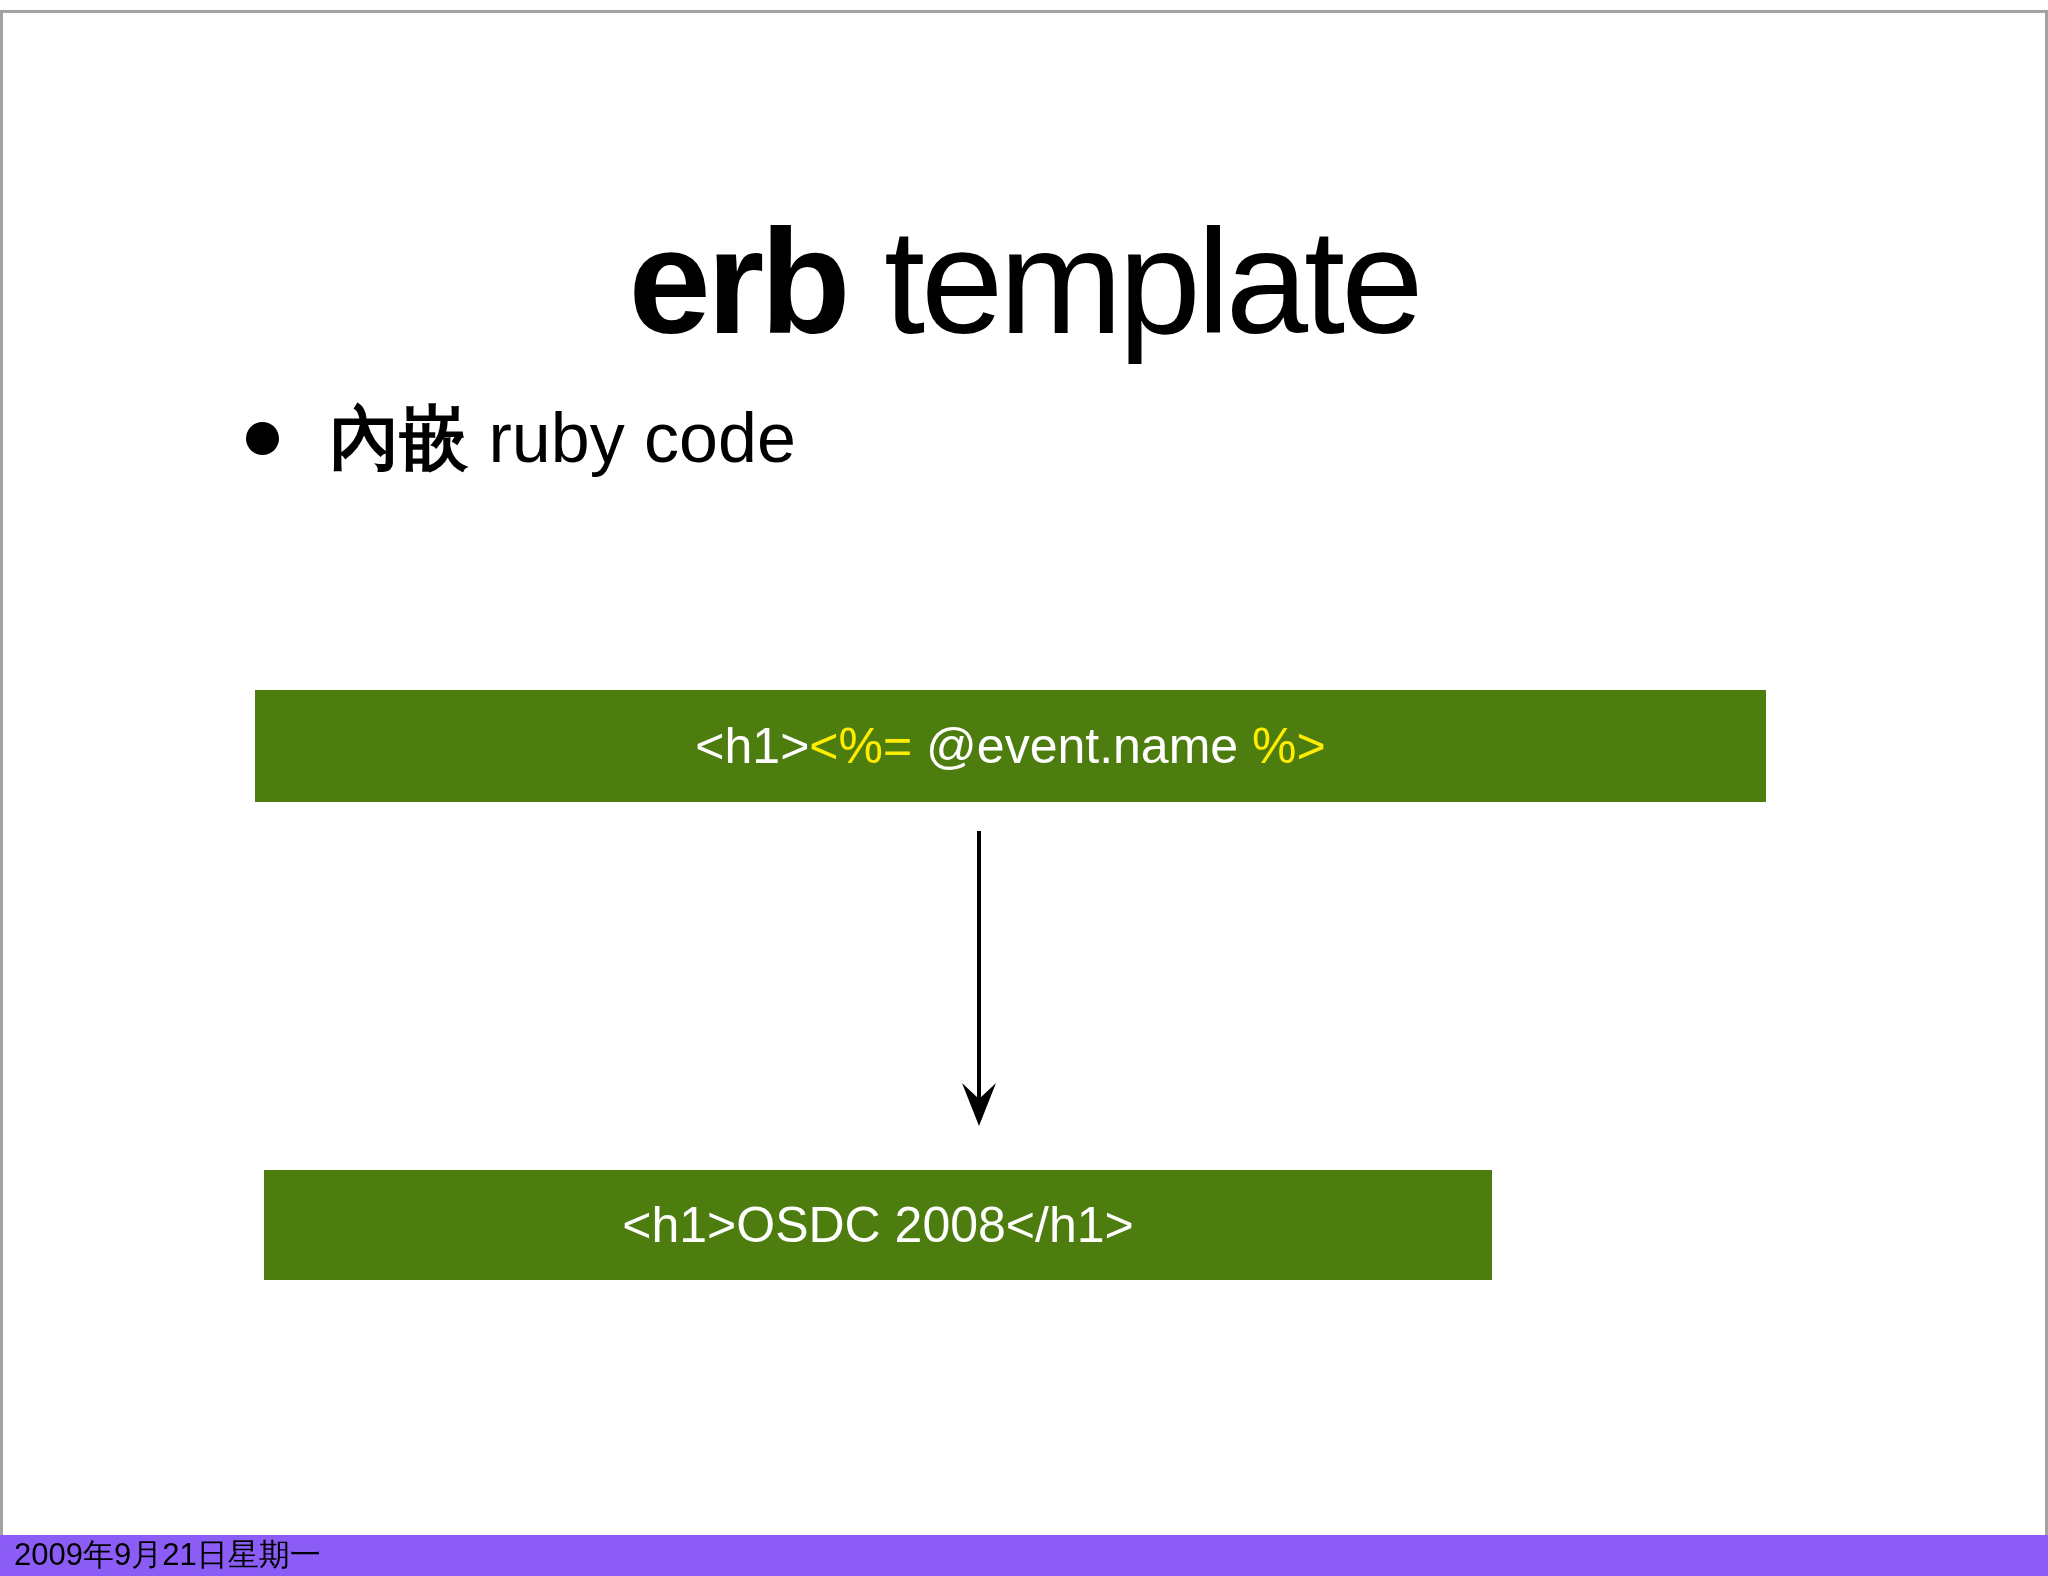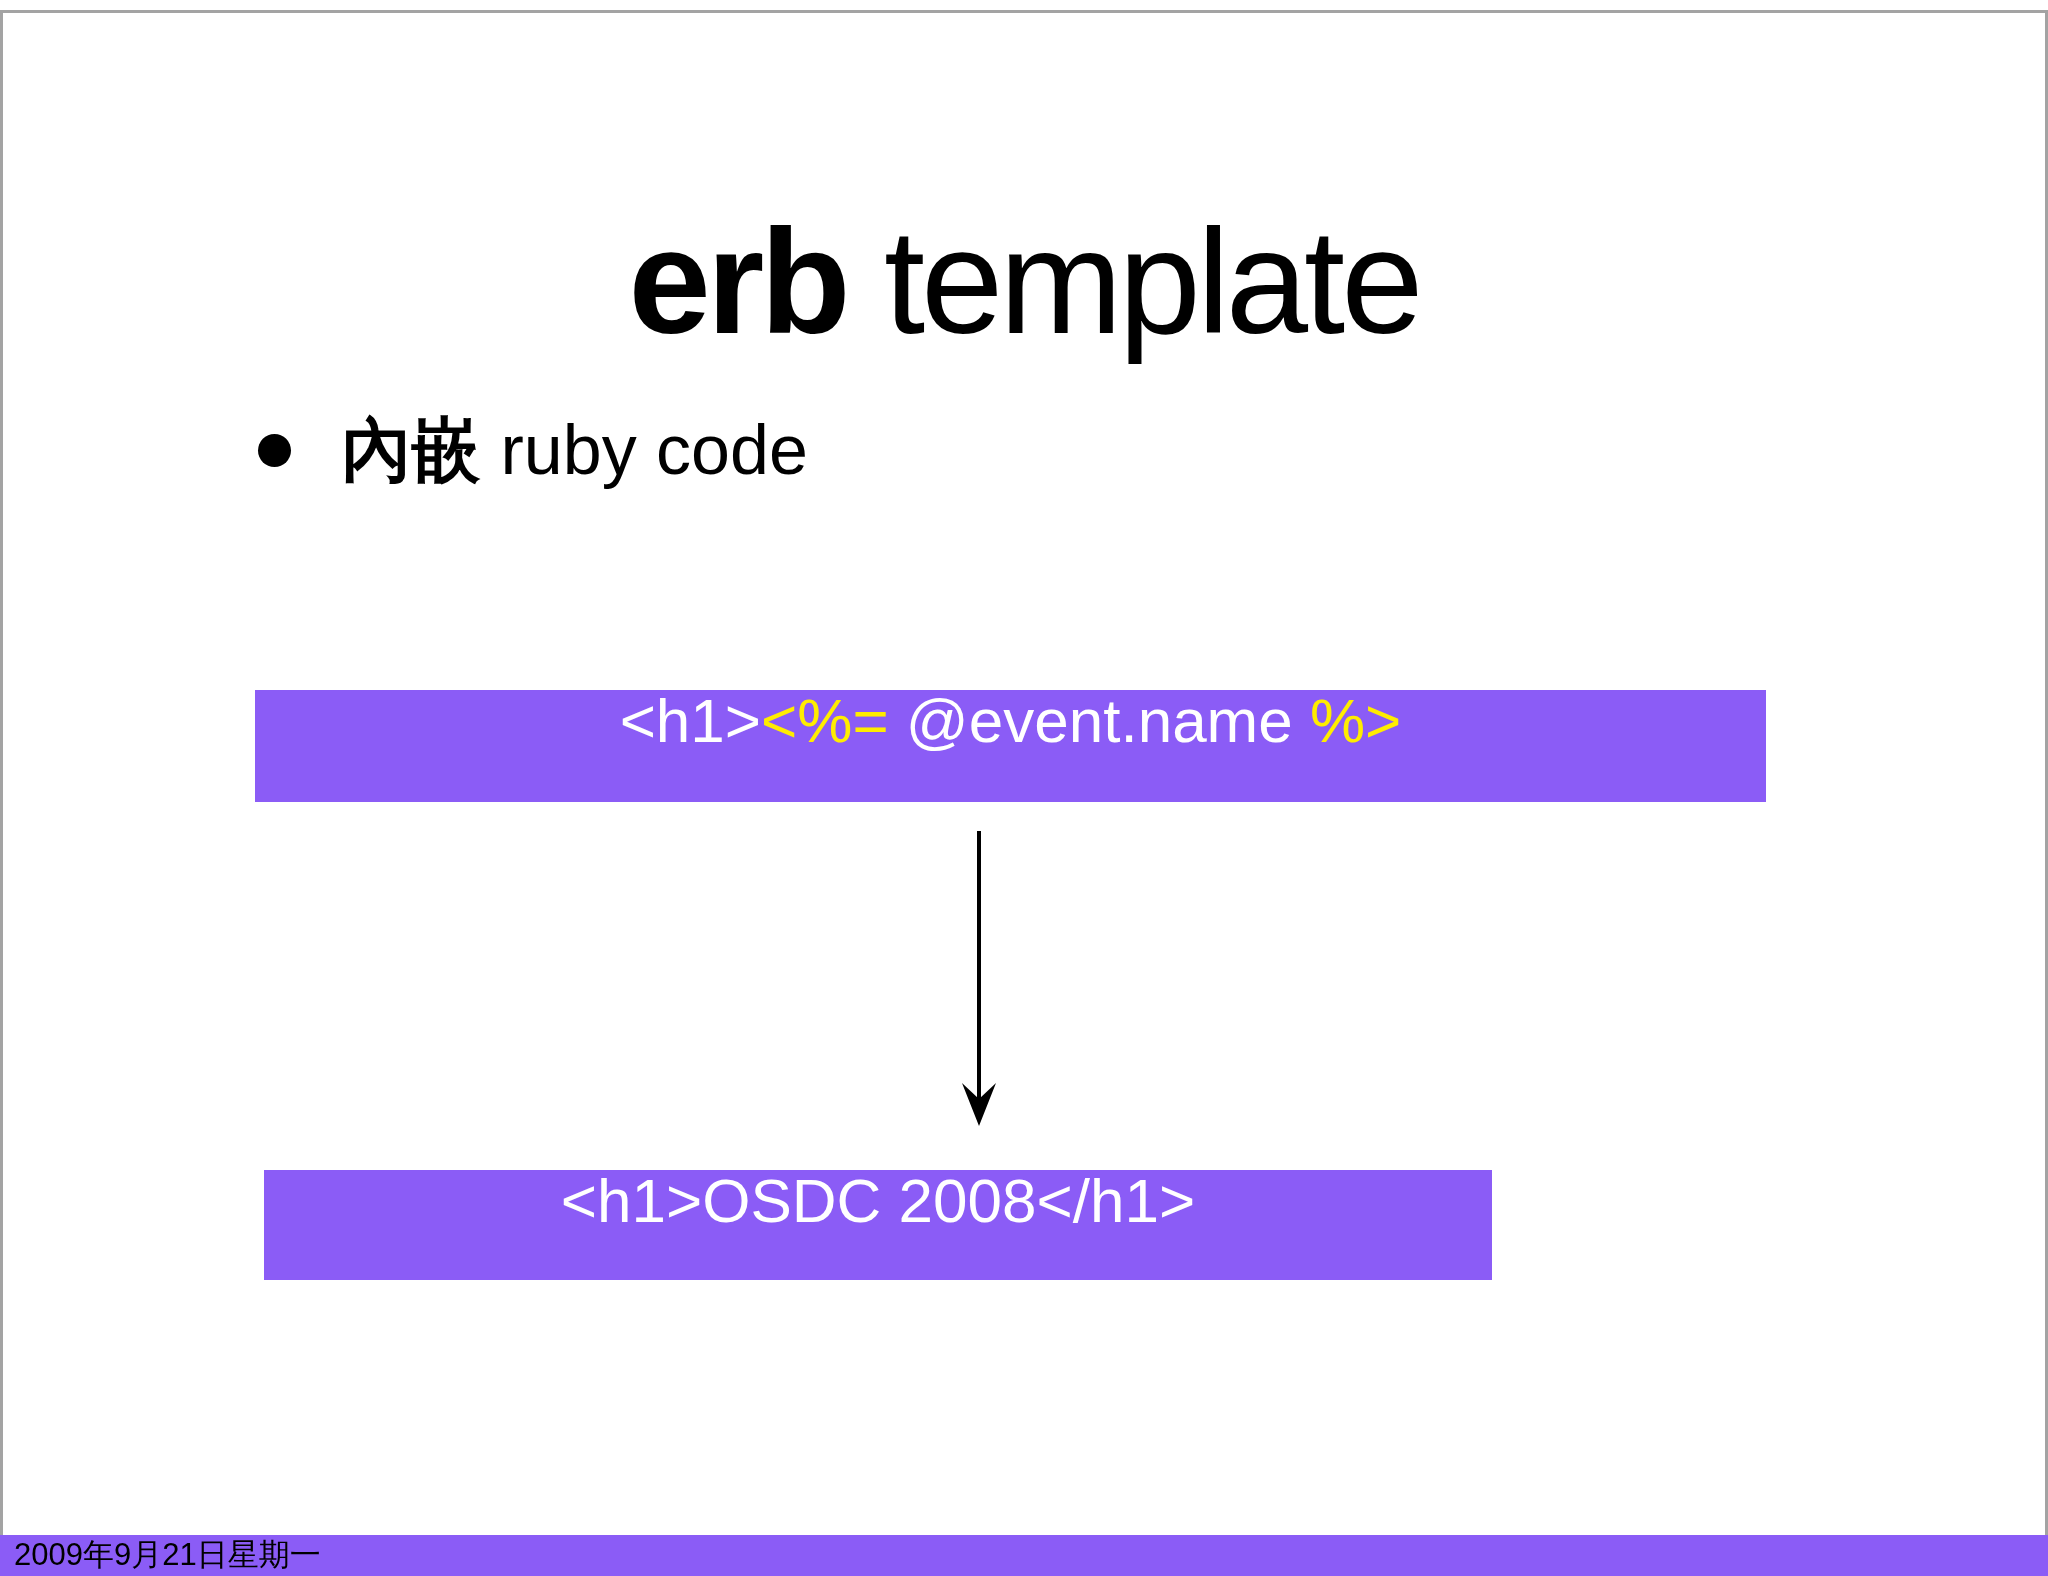--- a/index.html
+++ b/index.html
@@ -39,21 +39,21 @@
     white-space: pre;
     color: #000;
   }
   .t-bold { font-weight: 700; }
   .t-reg  { font-weight: 400; }
 
   .bullets {
     position: absolute;
     left: 243px;
     top: 383px;
-    margin: 12px;
+    margin: 0;
     padding: 0;
     list-style: none;
     display: flex;
     flex-direction: column;
     justify-content: flex-end;
   }
   .bullet {
     display: flex;
     align-items: center;
     gap: 50px;
@@ -68,25 +68,25 @@
   .bullet-text {
     font-size: 70px;
     line-height: 1.2;
     white-space: pre;
   }
   .cjk   { font-weight: 700; }
   .latin { font-weight: 400; }
 
   .code-box {
     position: absolute;
-    background: #8b5cf6;
+    background: #4d7c0f;
     display: flex;
-    align-items: flex-start;
+    align-items: center;
     justify-content: center;
-    font-size: 62px;
+    font-size: 50px;
     line-height: 1;
     white-space: pre;
     color: #ffffff;
   }
   .box-template { left: 252px; top: 677px;  width: 1511px; height: 112px; }
   .box-output   { left: 261px; top: 1157px; width: 1228px; height: 110px; }
   .white  { color: #ffffff; }
   .yellow { color: #ffec00; }
 
   .arrow {

